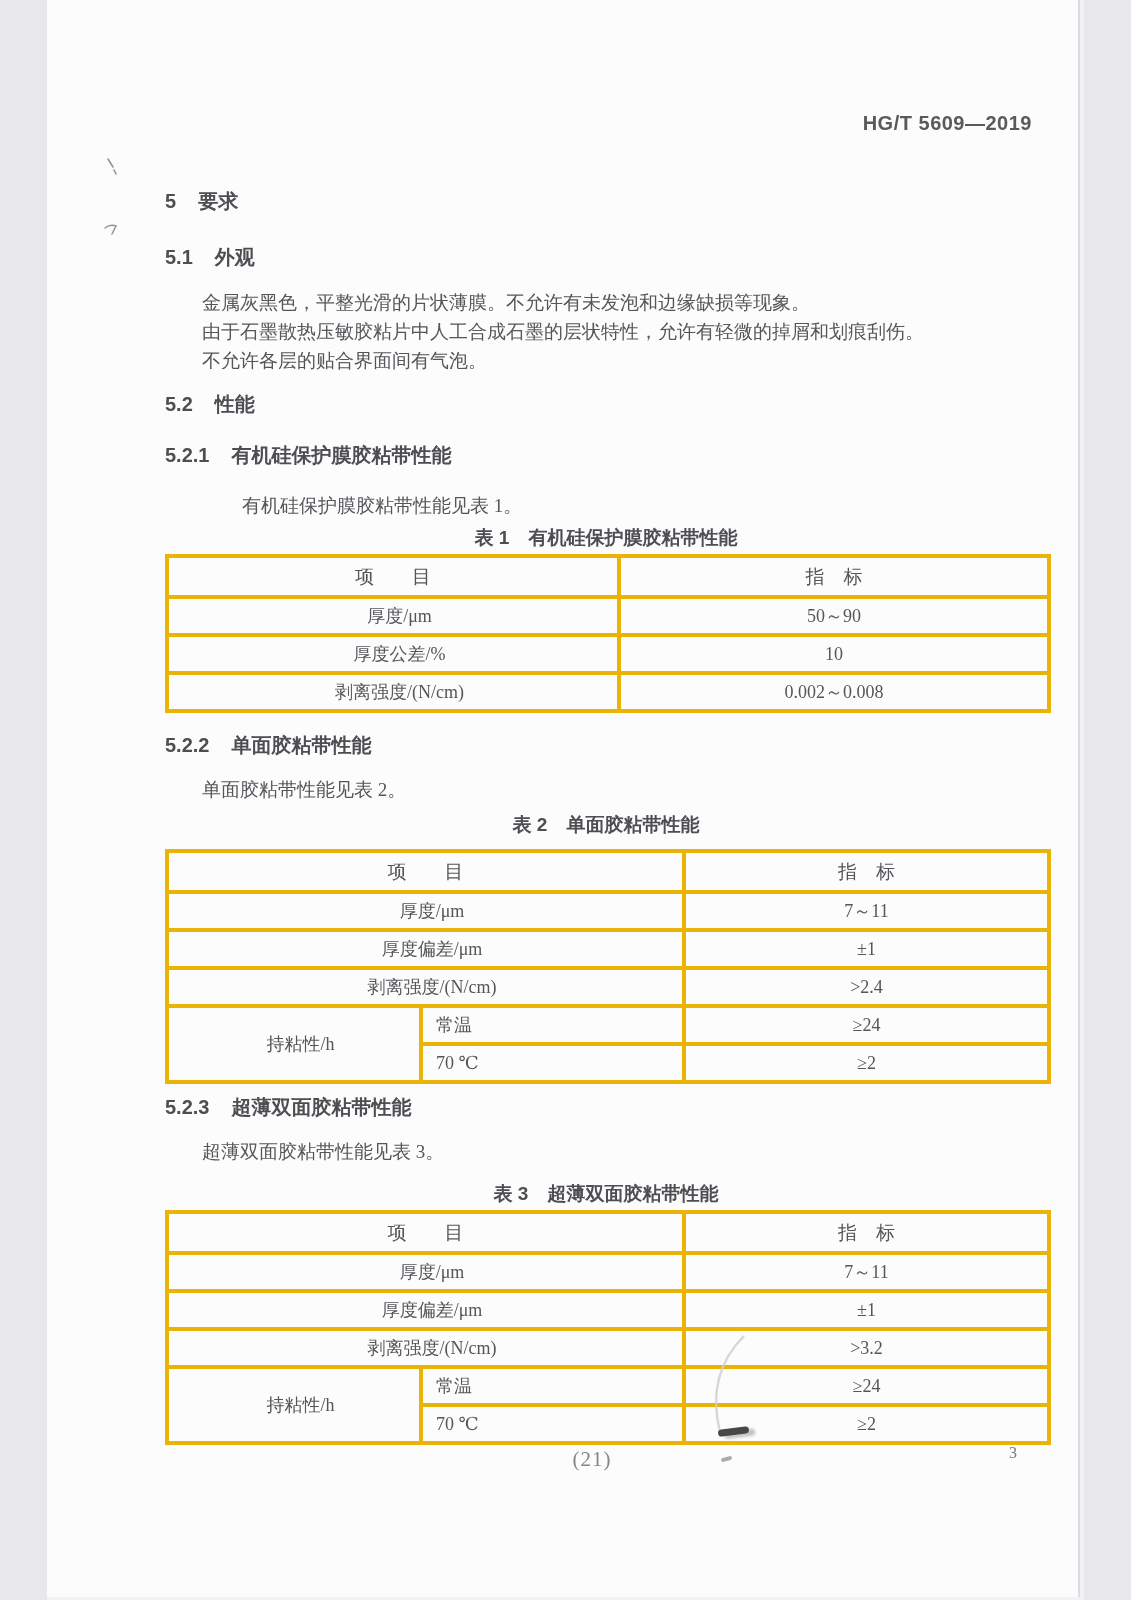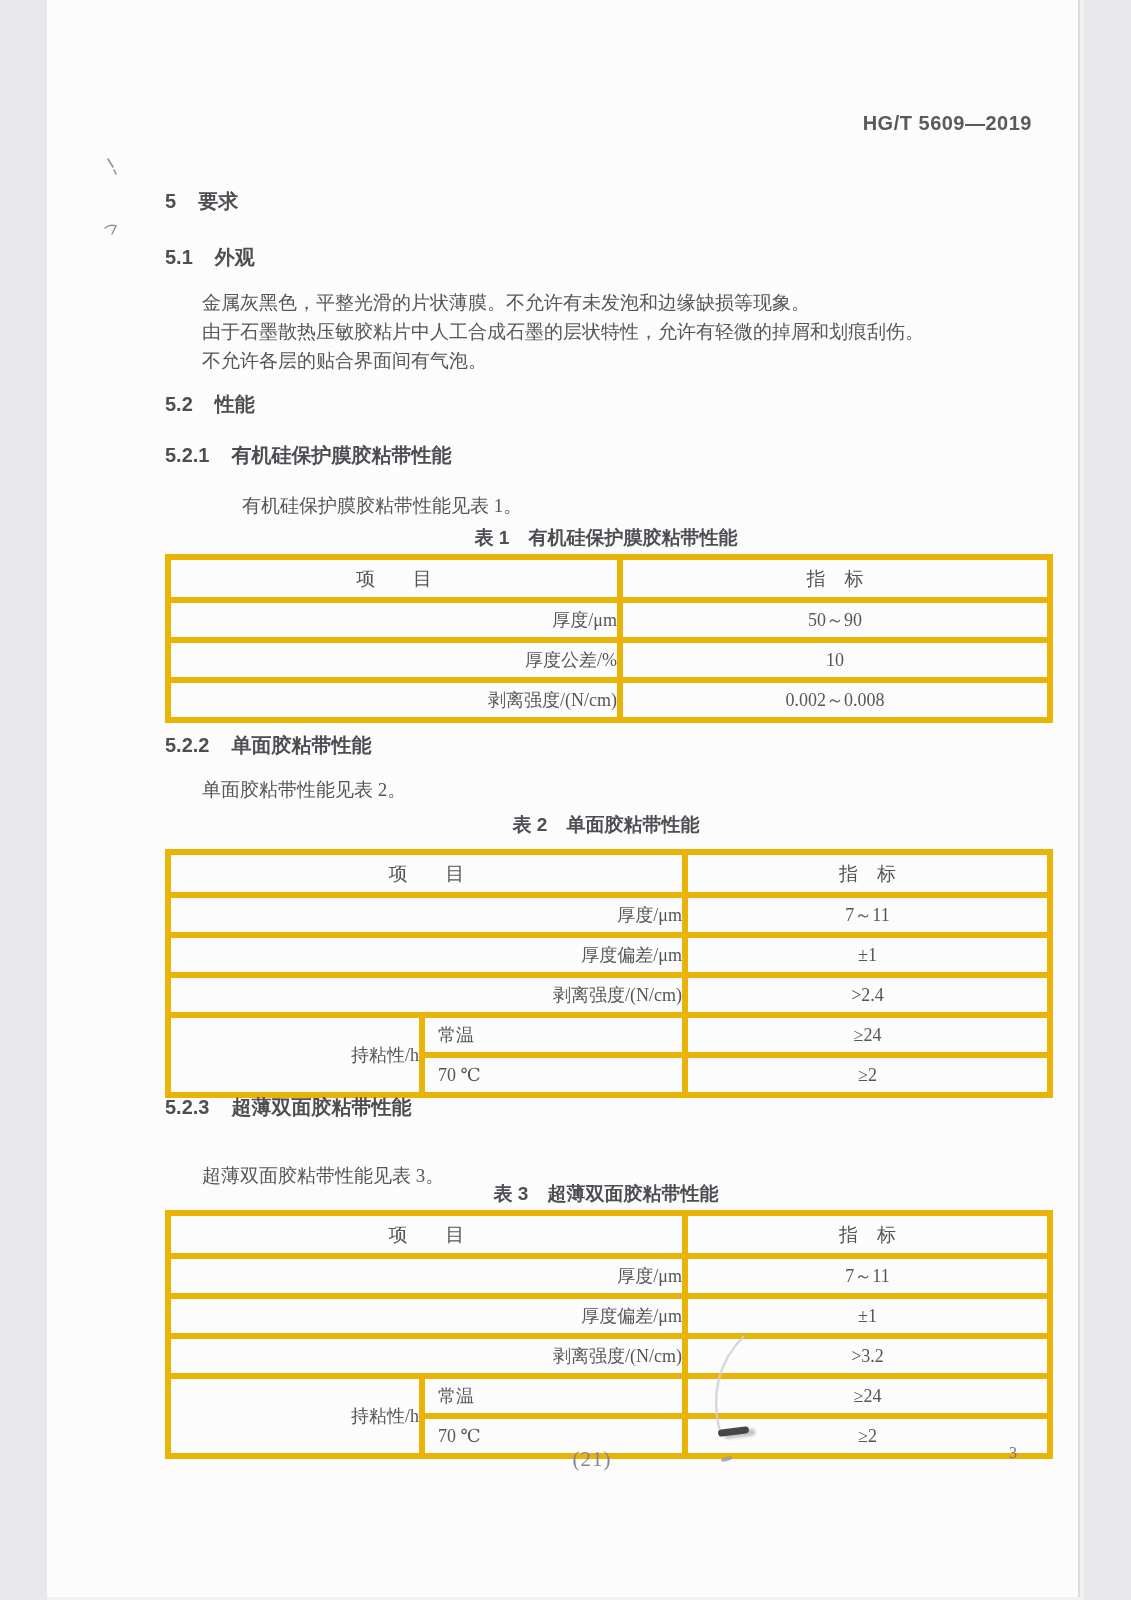--- a/index.html
+++ b/index.html
@@ -39,28 +39,28 @@
     font-weight:bold; font-size:19px; color:#4d4d52;
   }
 
   table.spec {
     position:absolute; left:118px;
     border-collapse:collapse; table-layout:fixed;
     width:882px;
     font-size:18px; color:#55555a;
   }
   table.spec td {
-    border:6px solid #eab308;
+    border:4px solid #eab308;
     text-align:center; vertical-align:middle;
     padding:0; height:34px;
     font-family:"Liberation Serif","DejaVu Serif",serif;
     background:transparent;
   }
   table.spec tr.hdr td { height:37px; font-size:19px; }
-  table.spec td.lbl { text-align:right; padding-left:13px; }
+  table.spec td.lbl { text-align:center; padding-left:13px; }
   table.spec td.sub { text-align:left; padding-left:13px; }
 
   .footer-issue { left:505px; width:80px; text-align:center; font-size:21px; color:#85858a; letter-spacing:1px; }
   .footer-page  { left:930px; width:40px; text-align:right; font-size:16px; color:#77777c; }
 
   
   .pencil-mark svg, .arc-mark svg { display:block; }
   .smudge-dark {
     left:671px; top:1428px; width:31px; height:7px;
     background:#474747; border-radius:4px;
@@ -181,21 +181,21 @@
     <tr>
       <td class="sub">70 ℃</td>
       <td>≥2</td>
     </tr>
   </tbody>
     </table>
 
   <div class="abs heading" style="top:1094px;">
     <span class="h-num">5.2.3</span><span class="h-title">超薄双面胶粘带性能</span>
   </div>
-  <div class="abs body-line" style="top:1139px;margin-top:24px;">超薄双面胶粘带性能见表 3。</div>
+  <div class="abs body-line" style="top:1139px;">超薄双面胶粘带性能见表 3。</div>
 
   <div class="abs tbl-caption" style="top:1181px;">表 3　超薄双面胶粘带性能</div>
 
   <table class="spec" style="top:1210px;">
     <colgroup>
         <col style="width:254px">
         <col style="width:263px">
         <col style="width:365px">
       </colgroup>
     <tbody>

